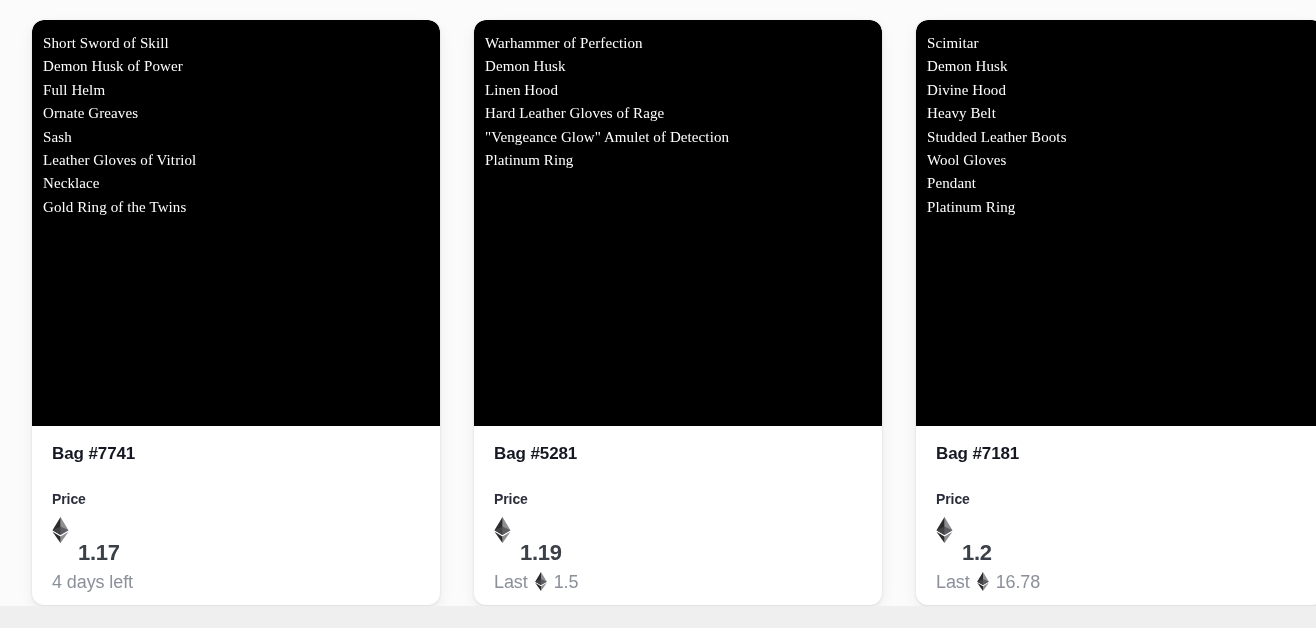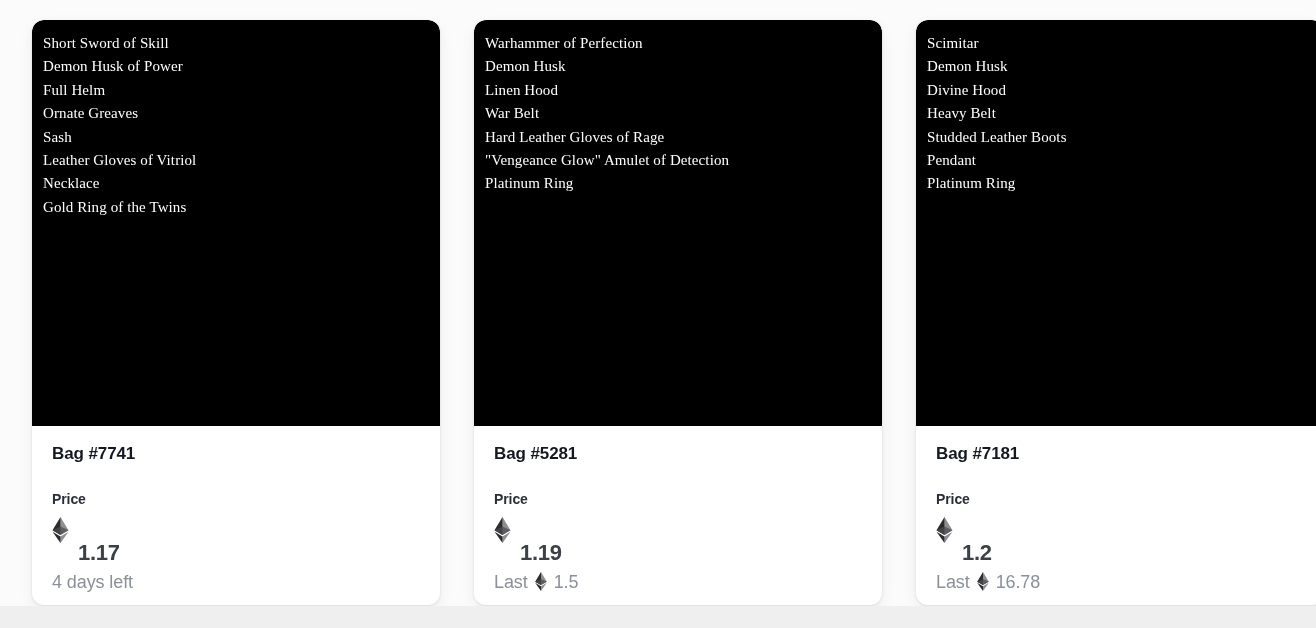--- a/index.html
+++ b/index.html
@@ -169,21 +169,20 @@
             <span>4 days left</span>
           </div>
         </div>
       </div>
       <div class="card">
         <div class="bag-art">
           <ul>
             <li>Warhammer of Perfection</li>
             <li>Demon Husk</li>
             <li>Linen Hood</li>
-            <li>War Belt</li>
             <li>Hard Leather Gloves of Rage</li>
             <li>"Vengeance Glow" Amulet of Detection</li>
             <li>Platinum Ring</li>
           </ul>
         </div>
         <div class="info">
           <div class="bag-title">Bag #5281</div>
           <div class="price-label">Price</div>
           <div class="price-row">
             <span class="eth-icon big"><svg viewBox="0 0 256 417" width="100%" height="100%" aria-hidden="true">
@@ -211,20 +210,21 @@
         </div>
       </div>
       <div class="card">
         <div class="bag-art">
           <ul>
             <li>Scimitar</li>
             <li>Demon Husk</li>
             <li>Divine Hood</li>
             <li>Heavy Belt</li>
             <li>Studded Leather Boots</li>
+            <li>Wool Gloves</li>
             <li>Pendant</li>
             <li>Platinum Ring</li>
           </ul>
         </div>
         <div class="info">
           <div class="bag-title">Bag #7181</div>
           <div class="price-label">Price</div>
           <div class="price-row">
             <span class="eth-icon big"><svg viewBox="0 0 256 417" width="100%" height="100%" aria-hidden="true">
                 <polygon fill="#8d8f92" points="127.9,0 125.2,9.5 125.2,285.2 127.9,287.9 255.8,212.3"></polygon>

